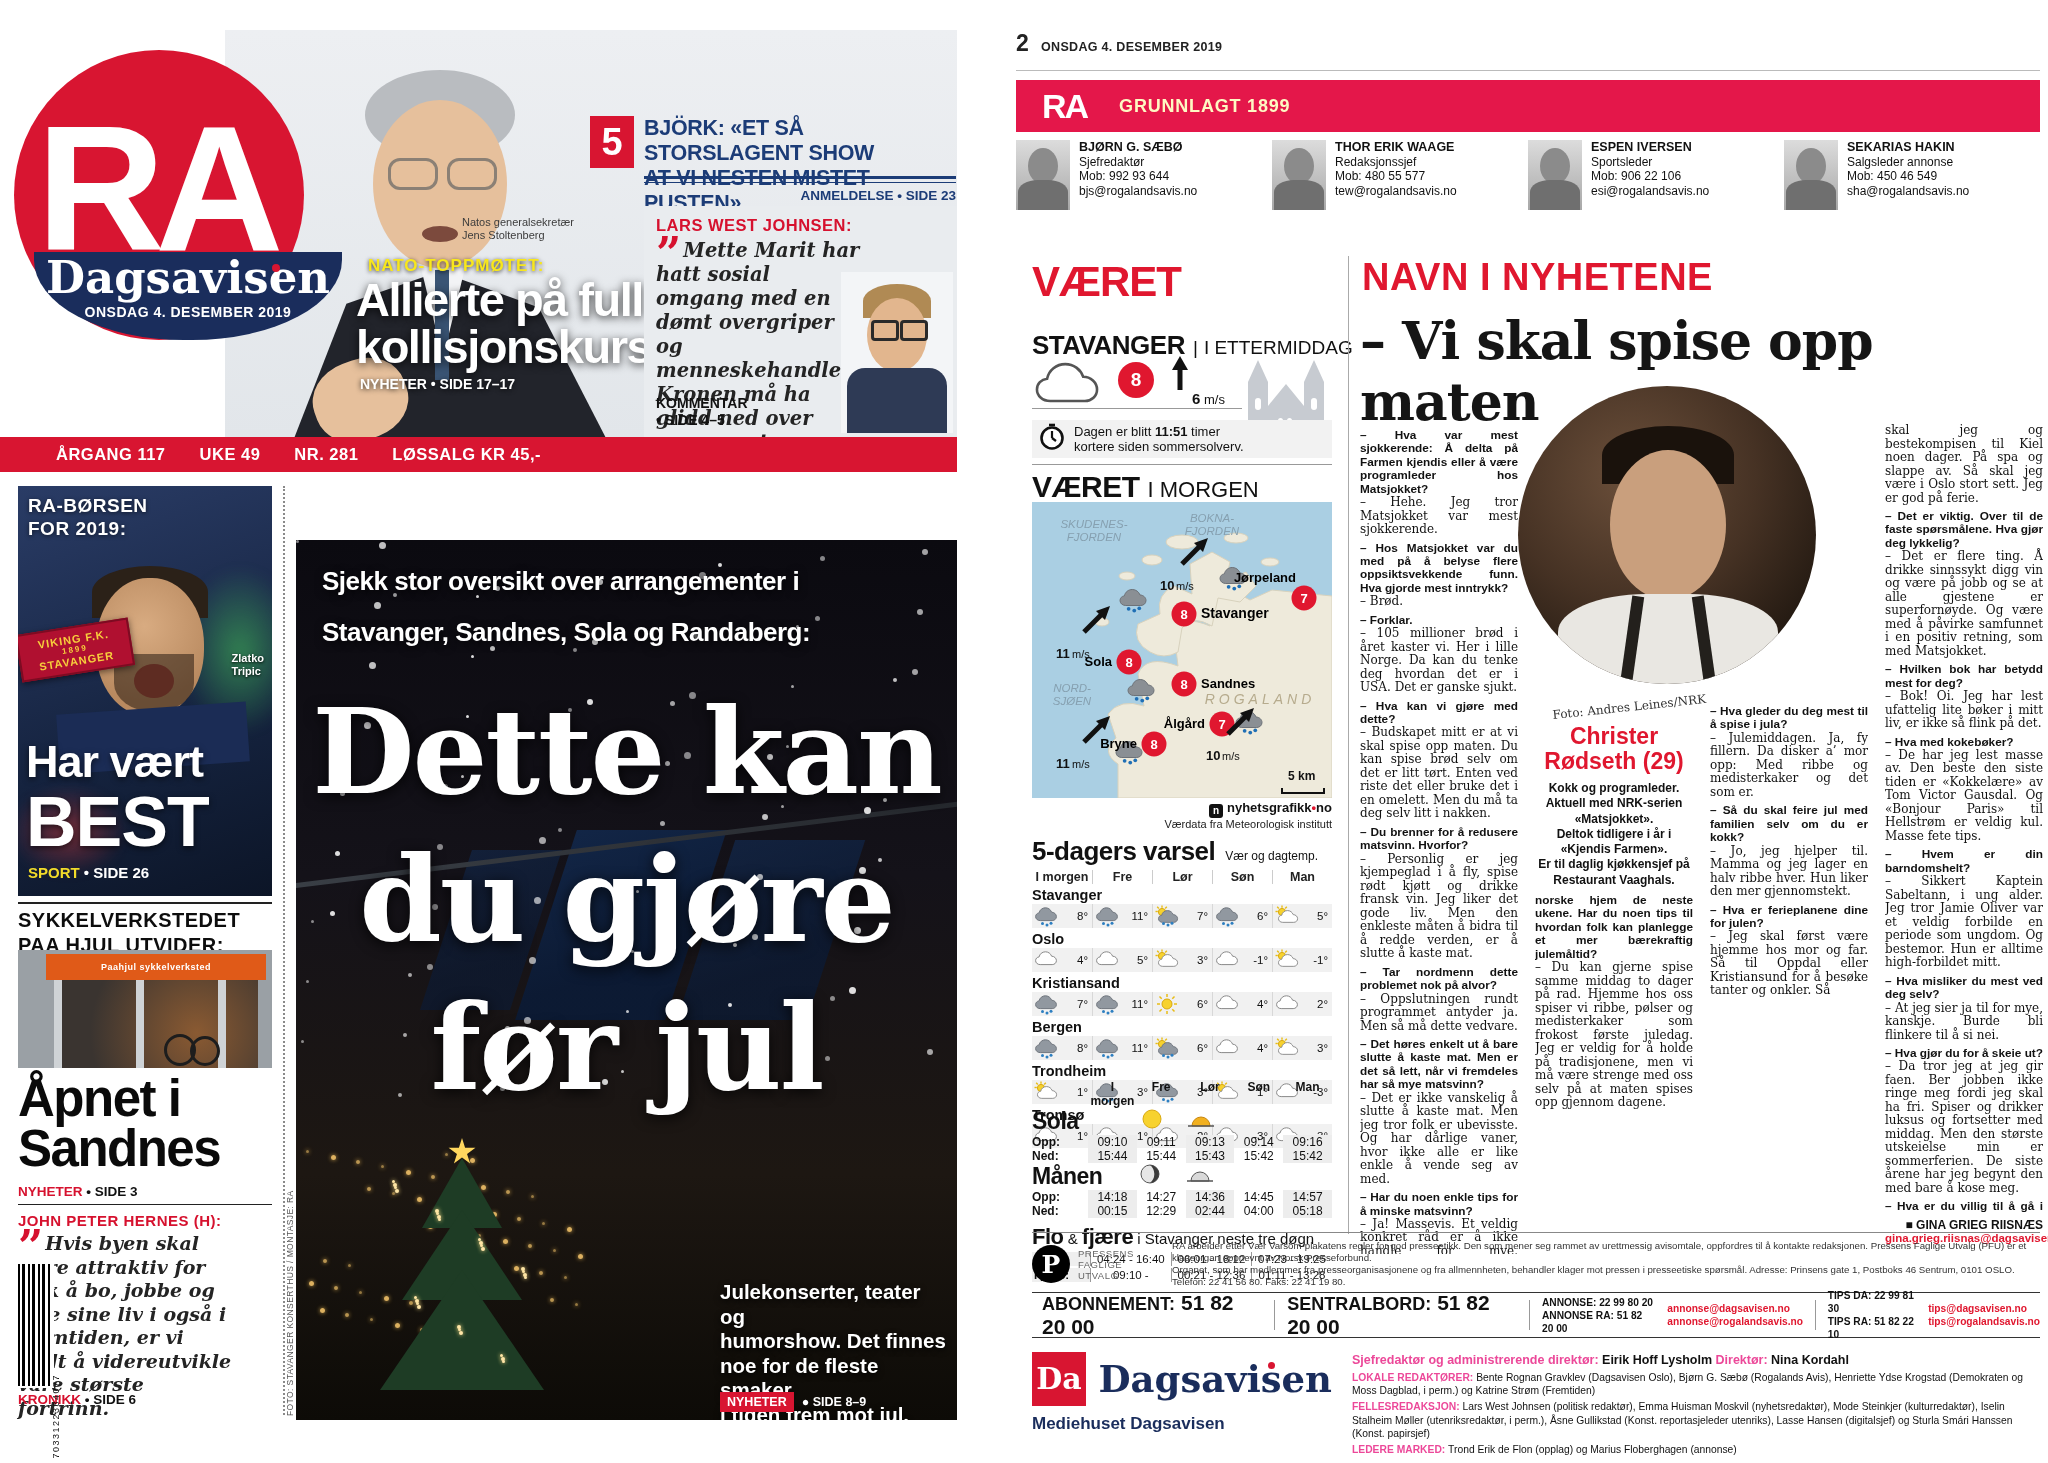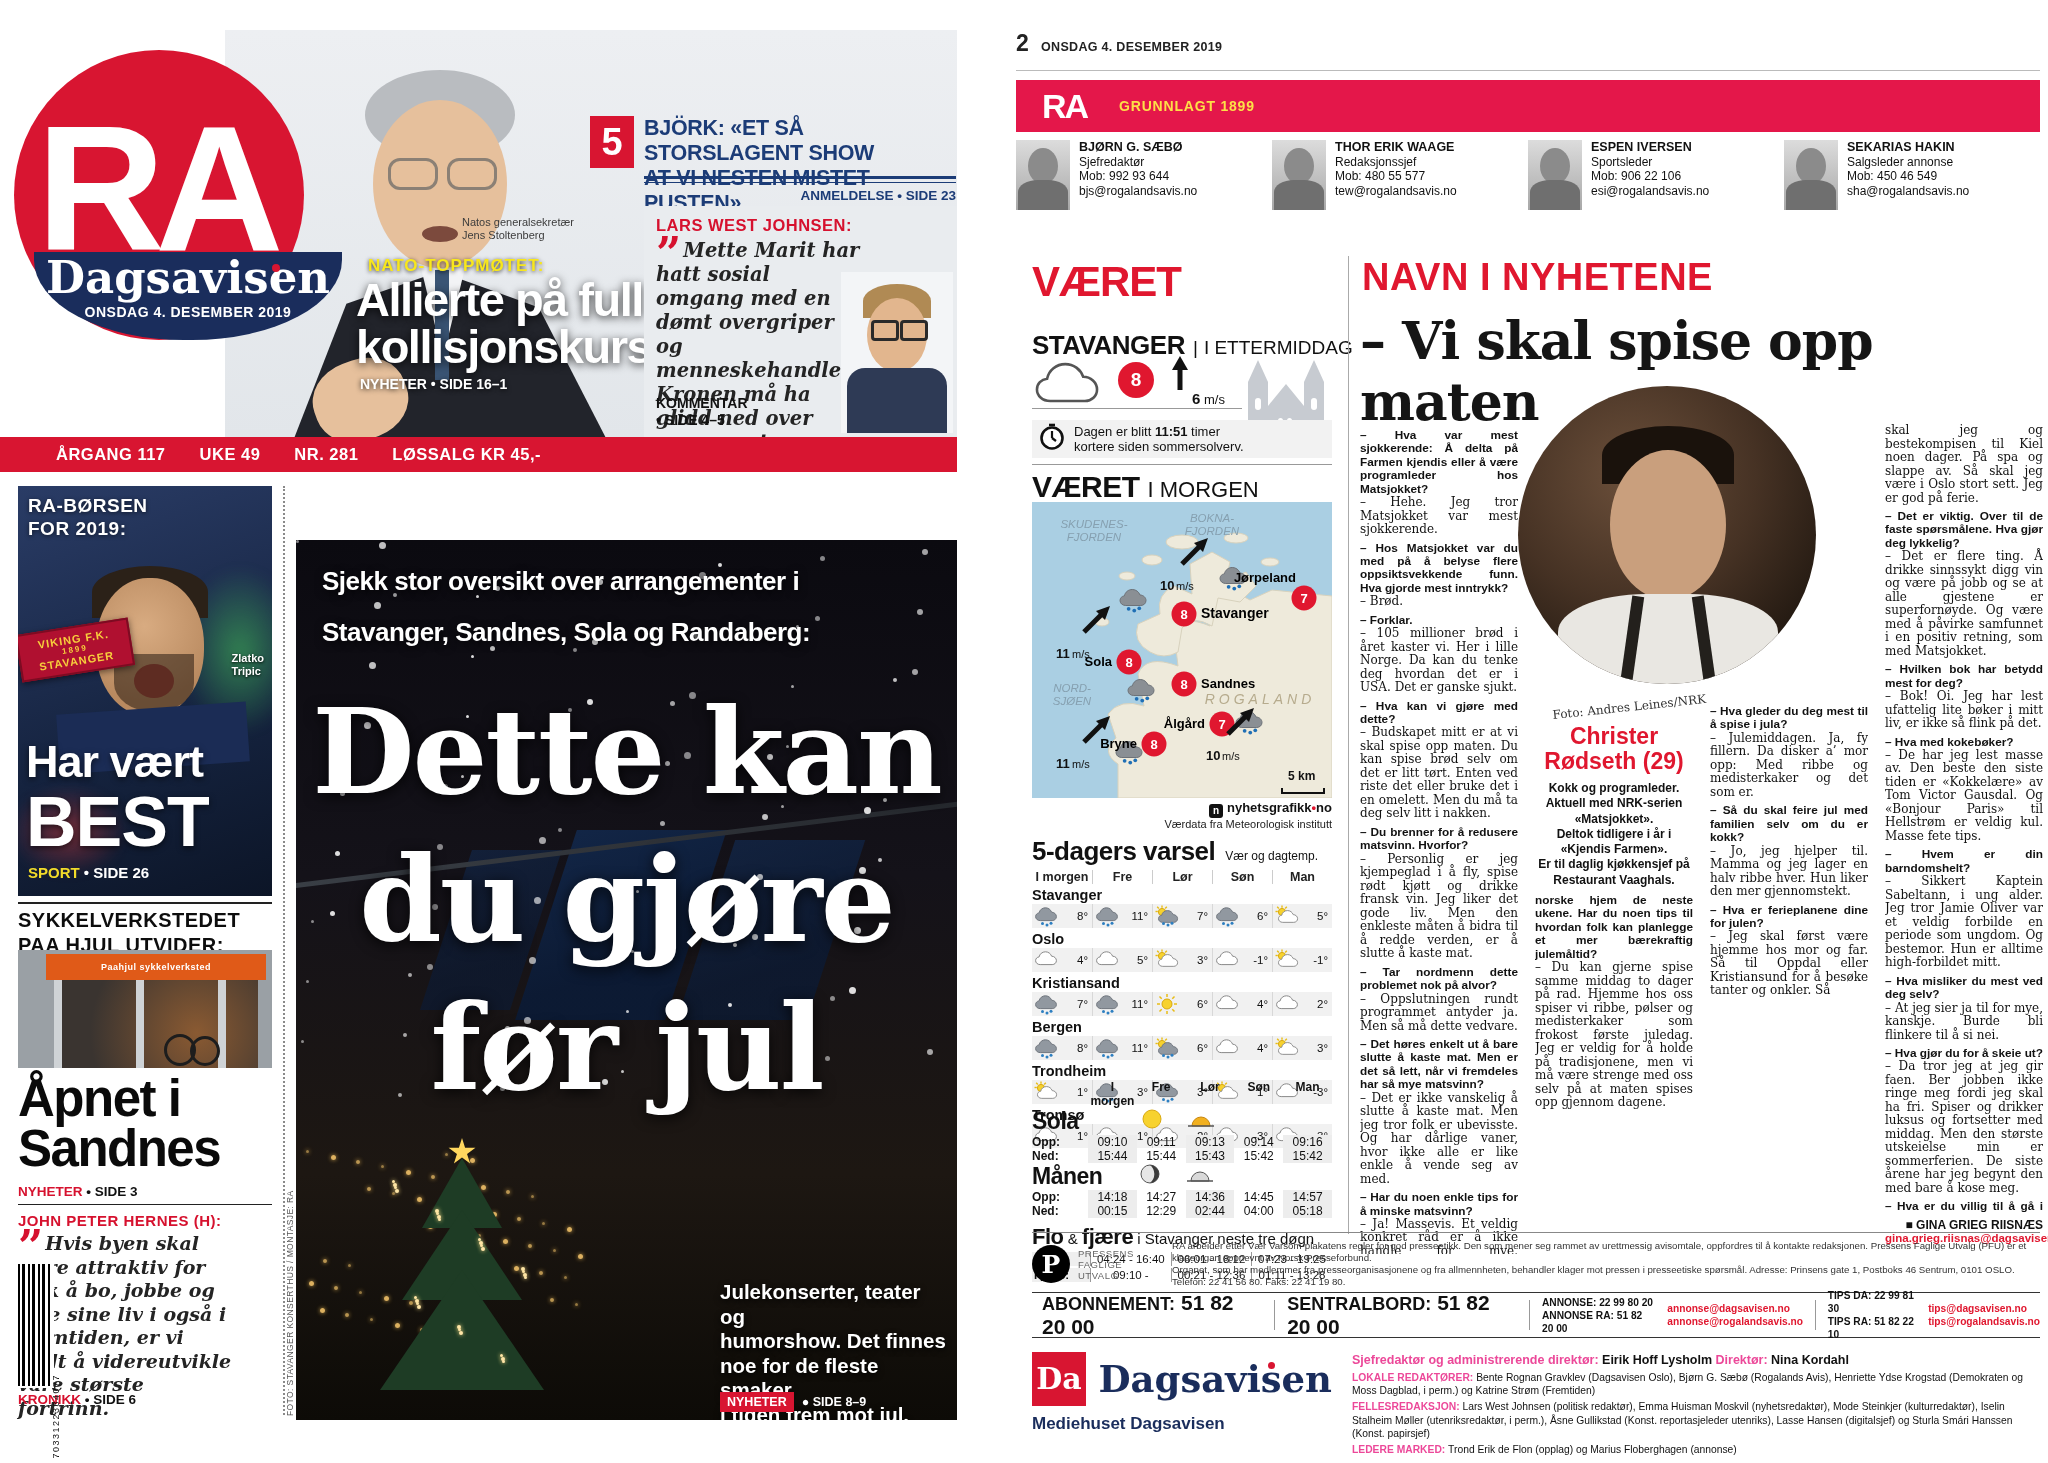--- a/index.html
+++ b/index.html
@@ -109,21 +109,21 @@
   .jul-ref{position:absolute;left:424px;top:852px;display:flex;align-items:center;}
   .chip{background:#d81531;color:#fff;font-size:12.5px;font-weight:900;padding:3px 7px;}
   .jul-ref .pg{color:#fff;font-size:12.5px;font-weight:900;margin-left:8px;}
   .vcredit{left:285px;top:1416px;transform:rotate(-90deg);transform-origin:0 0;font-size:8.5px;color:#555;letter-spacing:.4px;white-space:nowrap;}
   
   .folio{left:1016px;top:30px;font-size:23px;font-weight:900;}
   .folio span{font-size:12.5px;font-weight:700;color:#222;margin-left:12px;letter-spacing:.3px;}
   .toprule{left:1016px;top:70px;width:1024px;height:1px;background:#bbb;}
   .banner{left:1016px;top:80px;width:1024px;height:52px;background:#e4174a;display:flex;align-items:center;}
   .banner .blogo{color:#fff;font-size:34px;font-weight:900;letter-spacing:-2px;margin-left:26px;}
-  .banner .founded{color:#fde047;font-size:14px;font-weight:900;letter-spacing:.8px;margin-left:32px;}
+  .banner .founded{color:#fef9c3;font-size:18px;font-weight:900;letter-spacing:.8px;margin-left:32px;}
   .editors{left:1016px;top:140px;width:1024px;height:74px;display:flex;}
   .ed{flex:1;display:flex;align-items:flex-start;}
   .ed .ephoto{width:54px;height:70px;background:linear-gradient(#dcdcdc,#a8a8a8);position:relative;overflow:hidden;flex:none;}
   .ed .ehead{position:absolute;left:12px;top:8px;width:30px;height:36px;border-radius:50%;background:#8b8b8b;}
   .ed .eshould{position:absolute;left:2px;top:40px;width:50px;height:30px;border-radius:40% 40% 0 0;background:#6f6f6f;}
   .ed .etxt{margin-left:9px;font-size:12px;line-height:14.5px;color:#111;}
   .ed .etxt b{font-size:12.5px;}
   .wx-red{color:#e0172f;}
   .vaeret{left:1032px;top:258px;font-size:42px;font-weight:900;letter-spacing:-1px;}
   .stv-line{left:1032px;top:330px;}
@@ -245,21 +245,21 @@
   </div>
 
   <div class="abs caption-sm" style="left:462px;top:216px;width:140px;">
     <div>Natos generalsekretær</div>
       <div>Jens Stoltenberg</div>
   </div>
 
   <div class="abs nato-kicker" style="left:368px;top:256px;">NATO-TOPPMØTET:</div>
   <div class="abs nato-h" style="left:356px;top:276px;">Allierte på full</div>
   <div class="abs nato-h" style="left:356px;top:323px;">kollisjonskurs</div>
-  <div class="abs nato-ref" style="left:360px;top:376px;">NYHETER • SIDE 16–1</div>
+  <div class="abs nato-ref" style="left:360px;top:376px;">NYHETER • SIDE 17–17</div>
 
   <div class="abs" style="left:590px;top:116px;display:flex;">
     <div class="b5">5</div>
     <div class="bjork-h" style="margin-left:10px;width:316px;">
       <div>BJÖRK: «ET SÅ STORSLAGENT SHOW</div>
         <div>AT VI NESTEN MISTET PUSTEN»</div>
     </div>
   </div>
   <div class="abs dblrule" style="left:644px;top:176px;width:312px;"></div>
   <div class="abs bjork-k" style="left:644px;top:188px;width:312px;">ANMELDELSE • SIDE 23</div>

